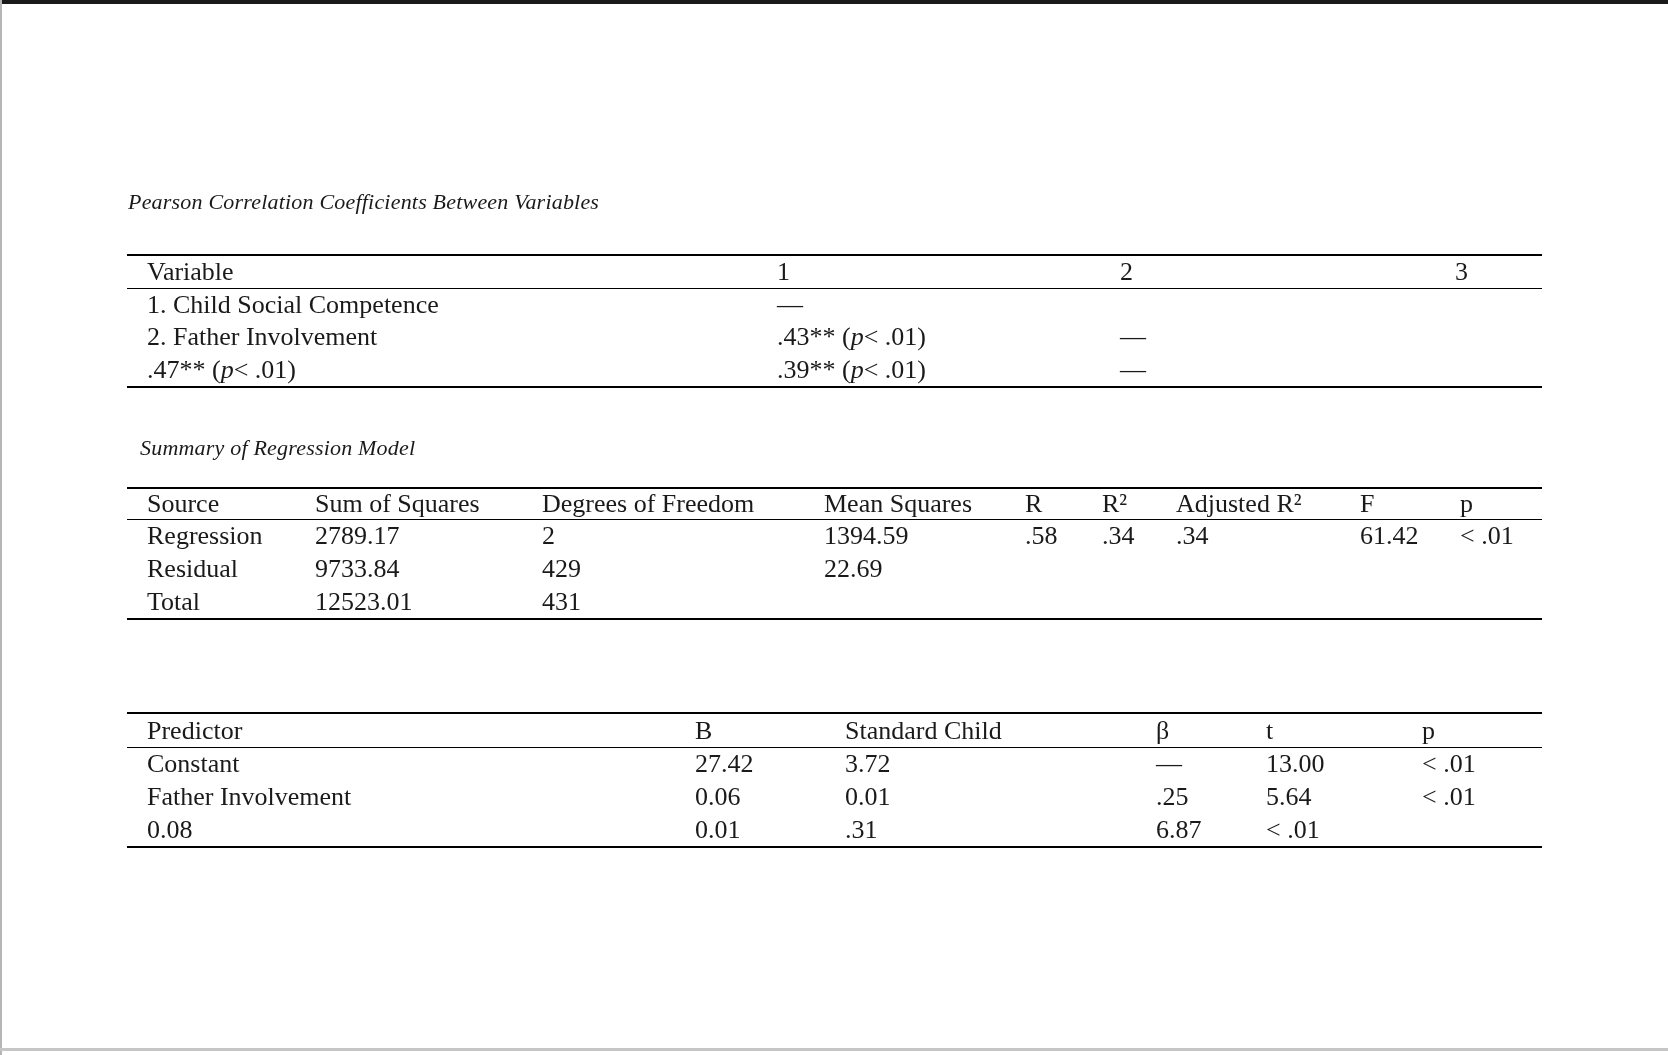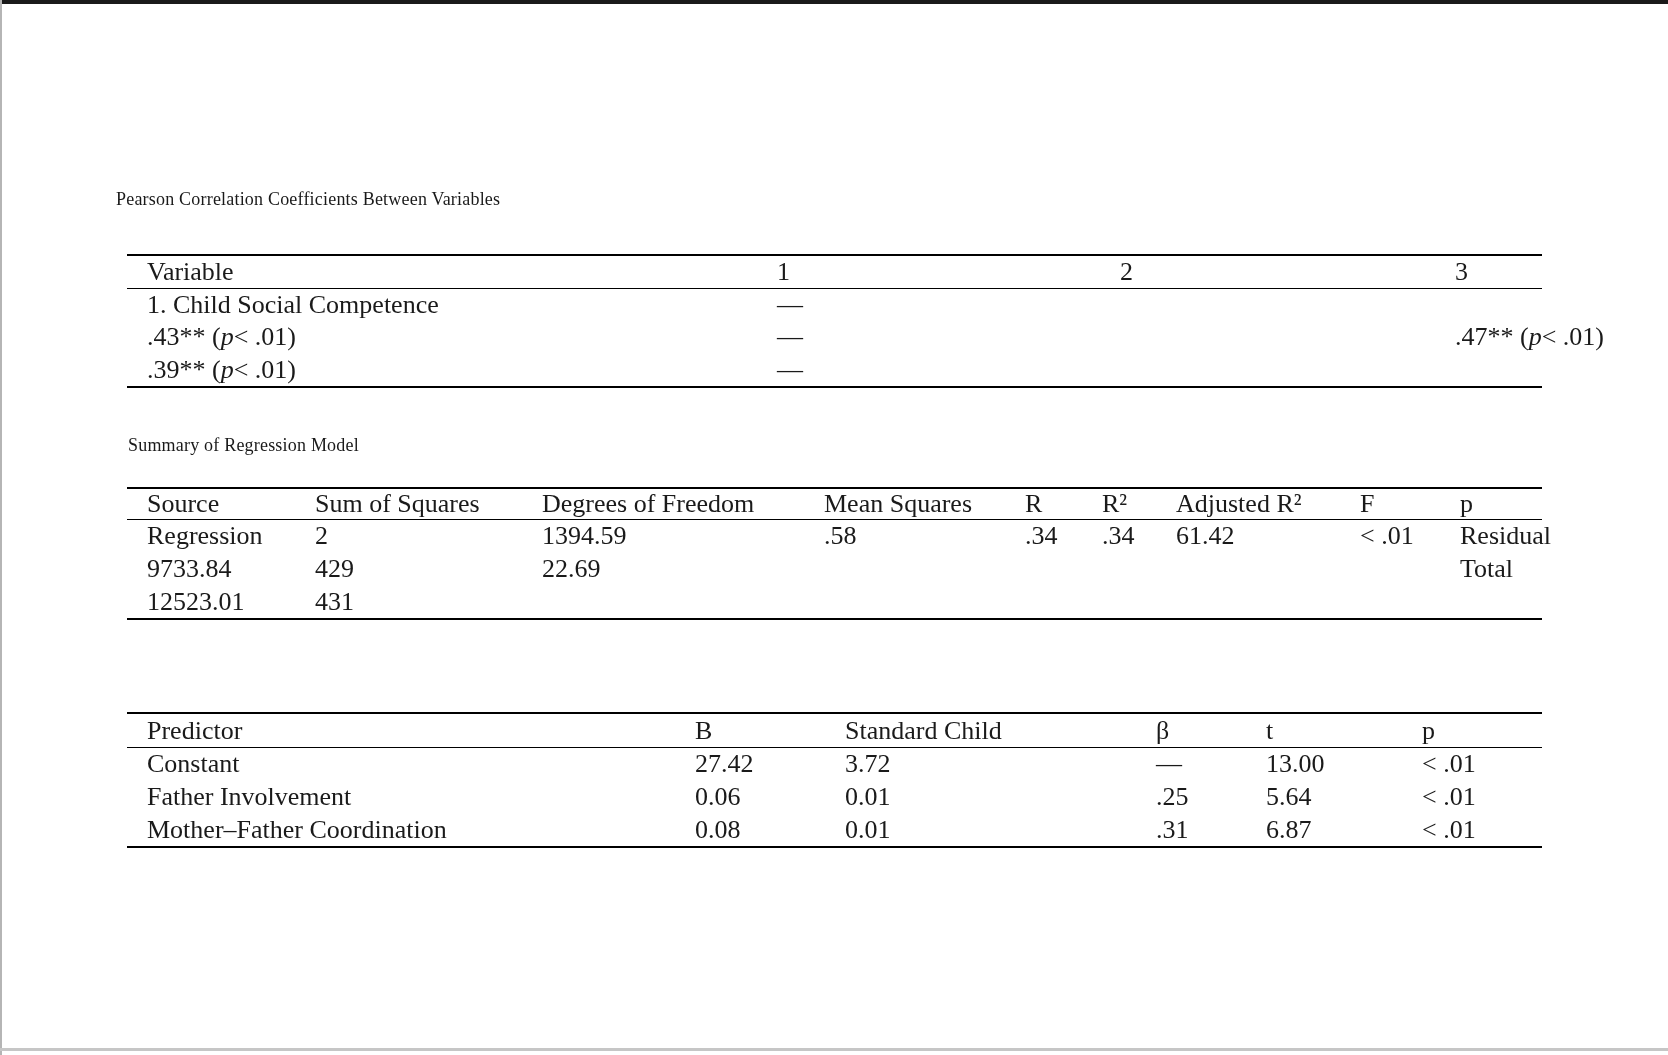--- a/index.html
+++ b/index.html
@@ -15,22 +15,23 @@
     background:var(--bg);
     overflow:hidden;
     color:var(--text);
   }
   .top-edge{position:absolute;left:0;top:0;width:1668px;height:4px;}
   .left-edge{position:absolute;left:0;top:0;width:2px;height:1055px;}
   .bottom-edge{position:absolute;left:0;top:1048px;width:1668px;height:3px;}
 
   .section-title{
     position:absolute;
-    left:116px;
-    font-size:18px;
+    left:128px;
+    font-style:italic;
+    font-size:22px;
     letter-spacing:0.2px;
     color:var(--text);
     white-space:nowrap;
   }
   #title-1{top:189px;}
   #title-2{top:435px;margin-left:12px;}
   #title-3{top:655px;}
 
   .apa-table{
     position:absolute;
@@ -89,20 +90,21 @@
         <div class="cell">Variable</div>
         <div class="cell">1</div>
         <div class="cell">2</div>
         <div class="cell">3</div>
       </div>
     <div class="tbody">
         <div class="cell">1. Child Social Competence</div>
         <div class="cell">—</div>
         <div class="cell"></div>
         <div class="cell"></div>
+        <div class="cell">2. Father Involvement</div>
         <div class="cell">.43** (<i>p</i> &lt; .01)</div>
         <div class="cell">—</div>
         <div class="cell"></div>
         <div class="cell">.47** (<i>p</i> &lt; .01)</div>
         <div class="cell">.39** (<i>p</i> &lt; .01)</div>
         <div class="cell">—</div>
       </div>
   </div>
 
   <div id="title-2" class="section-title">Summary of Regression Model</div>
@@ -113,20 +115,21 @@
         <div class="cell">Degrees of Freedom</div>
         <div class="cell">Mean Squares</div>
         <div class="cell">R</div>
         <div class="cell">R²</div>
         <div class="cell">Adjusted R²</div>
         <div class="cell">F</div>
         <div class="cell">p</div>
       </div>
     <div class="tbody">
         <div class="cell">Regression</div>
+        <div class="cell">2789.17</div>
         <div class="cell">2</div>
         <div class="cell">1394.59</div>
         <div class="cell">.58</div>
         <div class="cell">.34</div>
         <div class="cell">.34</div>
         <div class="cell">61.42</div>
         <div class="cell">&lt; .01</div>
         <div class="cell">Residual</div>
         <div class="cell">9733.84</div>
         <div class="cell">429</div>
@@ -163,21 +166,20 @@
         <div class="cell">3.72</div>
         <div class="cell">—</div>
         <div class="cell">13.00</div>
         <div class="cell">&lt; .01</div>
         <div class="cell">Father Involvement</div>
         <div class="cell">0.06</div>
         <div class="cell">0.01</div>
         <div class="cell">.25</div>
         <div class="cell">5.64</div>
         <div class="cell">&lt; .01</div>
-        <div class="cell">Mother–Father Coordination</div>
         <div class="cell">0.08</div>
         <div class="cell">0.01</div>
         <div class="cell">.31</div>
         <div class="cell">6.87</div>
         <div class="cell">&lt; .01</div>
       </div>
   </div>
 </div>
 
 </body></html>

